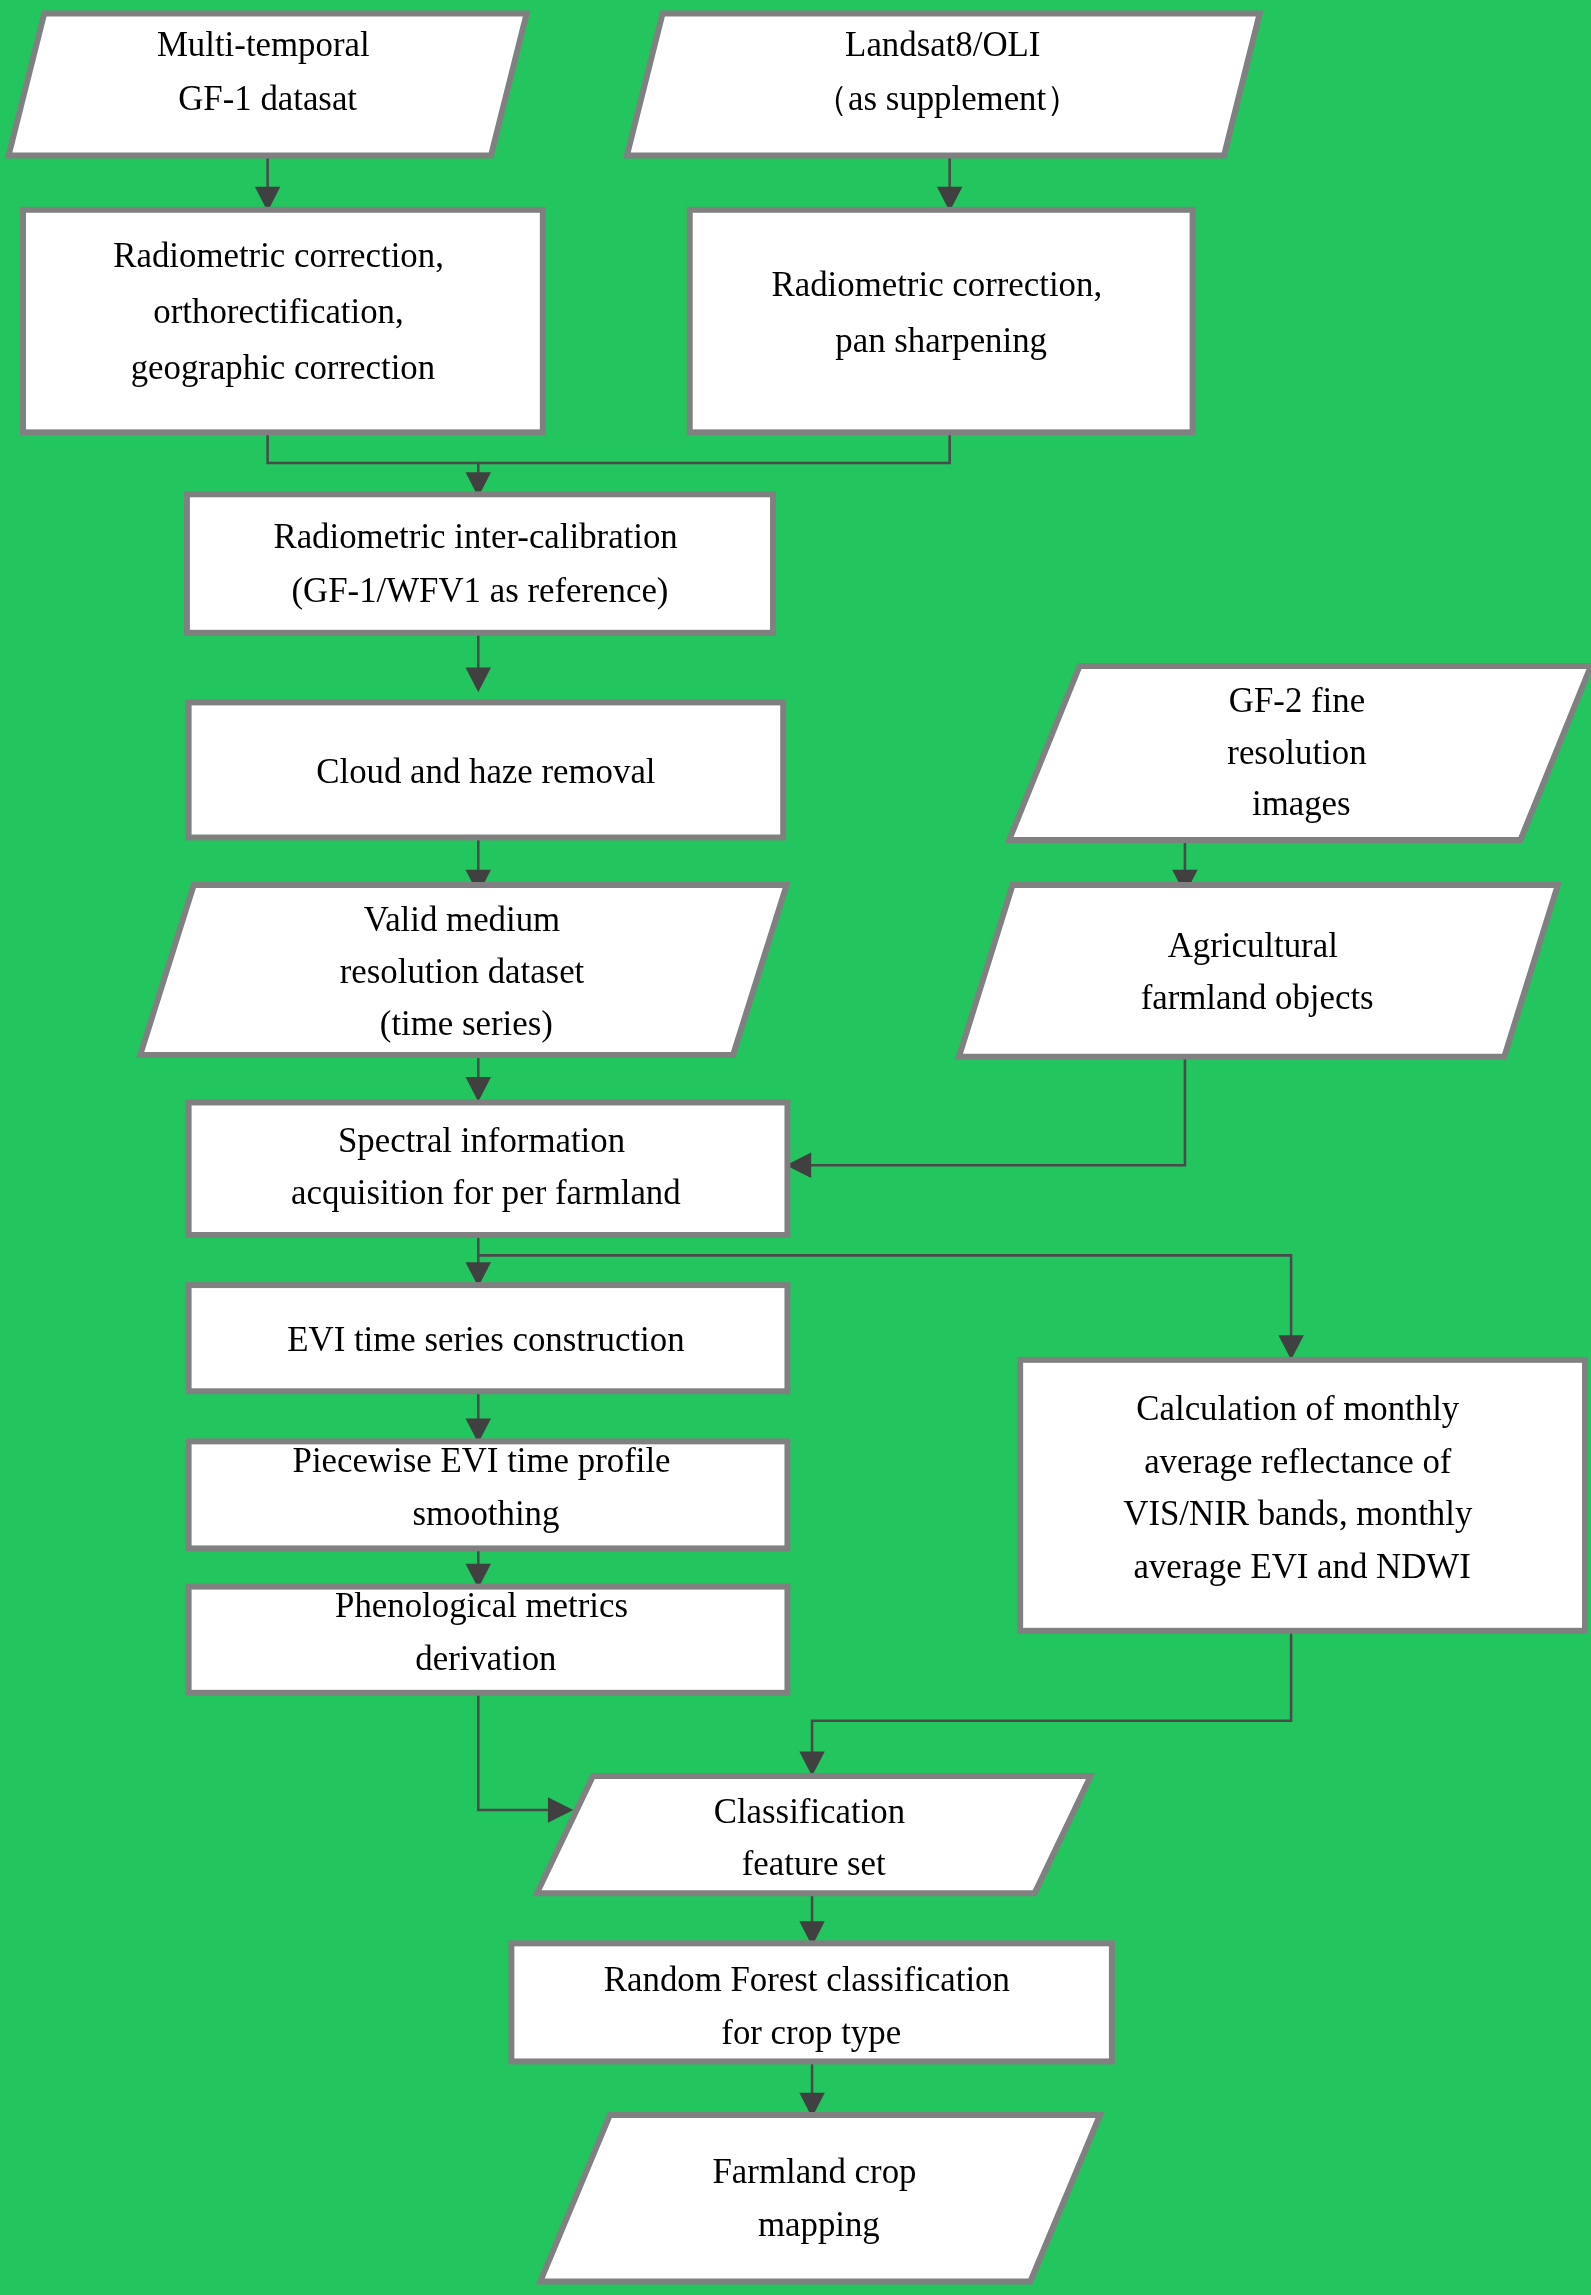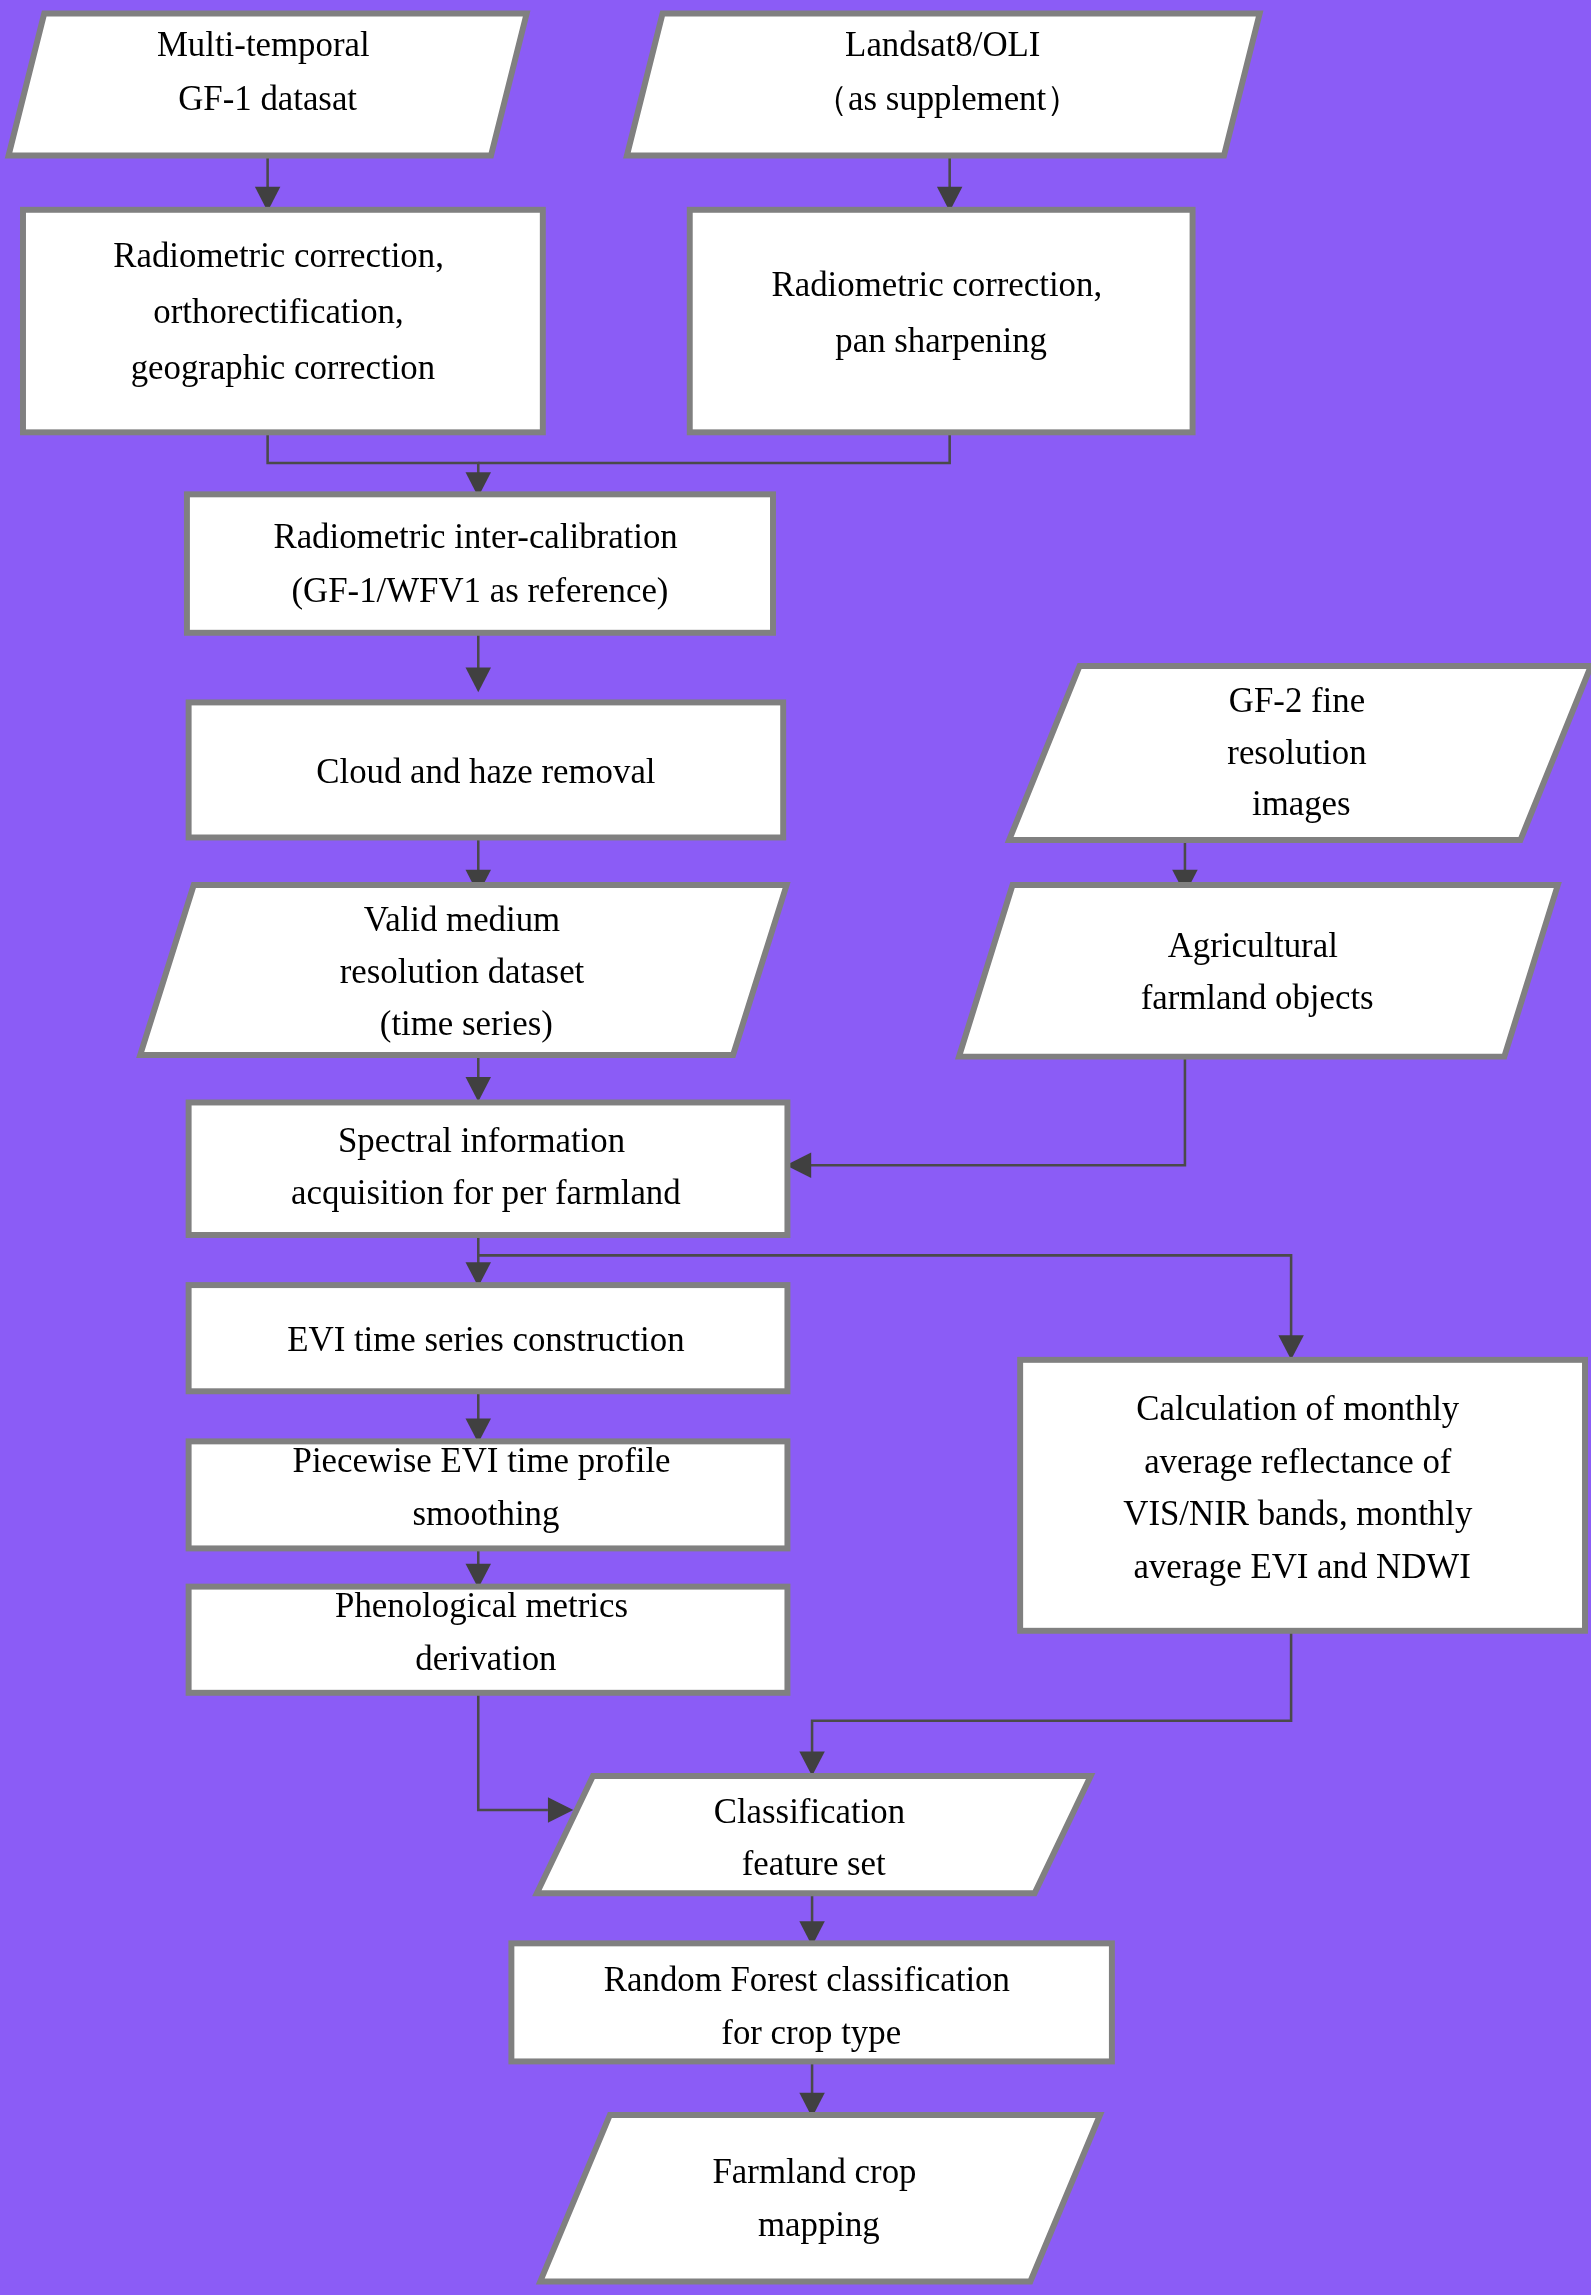--- a/index.html
+++ b/index.html
@@ -1,17 +1,17 @@
 <!DOCTYPE html>
 <html style="font-size:13.6px"><head>
 <meta charset="utf-8">
 <style>
   html,body{margin:0;padding:0;background:#ffffff;}
   body{font-family:"Liberation Serif", serif;}
-  #stage{position:relative;width:1591px;height:2295px;background:#8b5cf6;overflow:hidden;}
+  #stage{position:relative;width:1591px;height:2295px;background:#22c55e;overflow:hidden;}
   svg#flow{position:absolute;left:0;top:0;width:1591px;height:2295px;display:block;}
   .shape{fill:#ffffff;stroke:#808080;stroke-width:7;stroke-linejoin:miter;}
   .conn{stroke:#4a4a4a;stroke-width:3;fill:none;}
   .arrowhead{fill:#404040;stroke:none;}
   .nodetext{font-family:"Liberation Serif", serif;fill:#000000;text-anchor:middle;
             font-size:41px;}
   .nodetext tspan{font-family:"Liberation Serif", serif;}
 </style>
 </head>
 <body>

